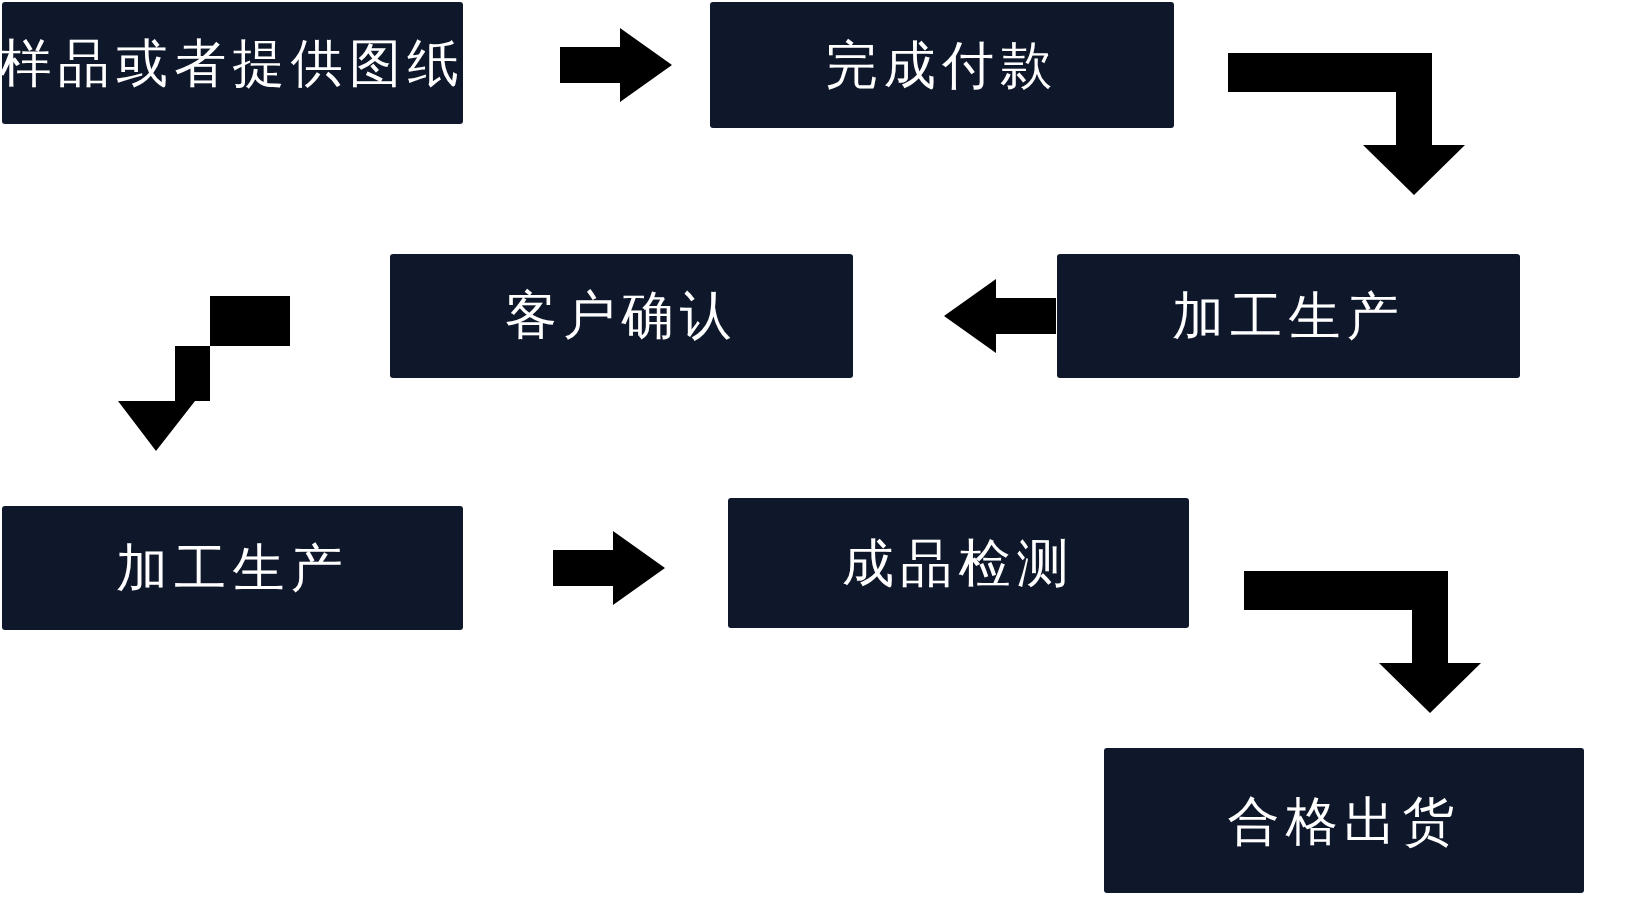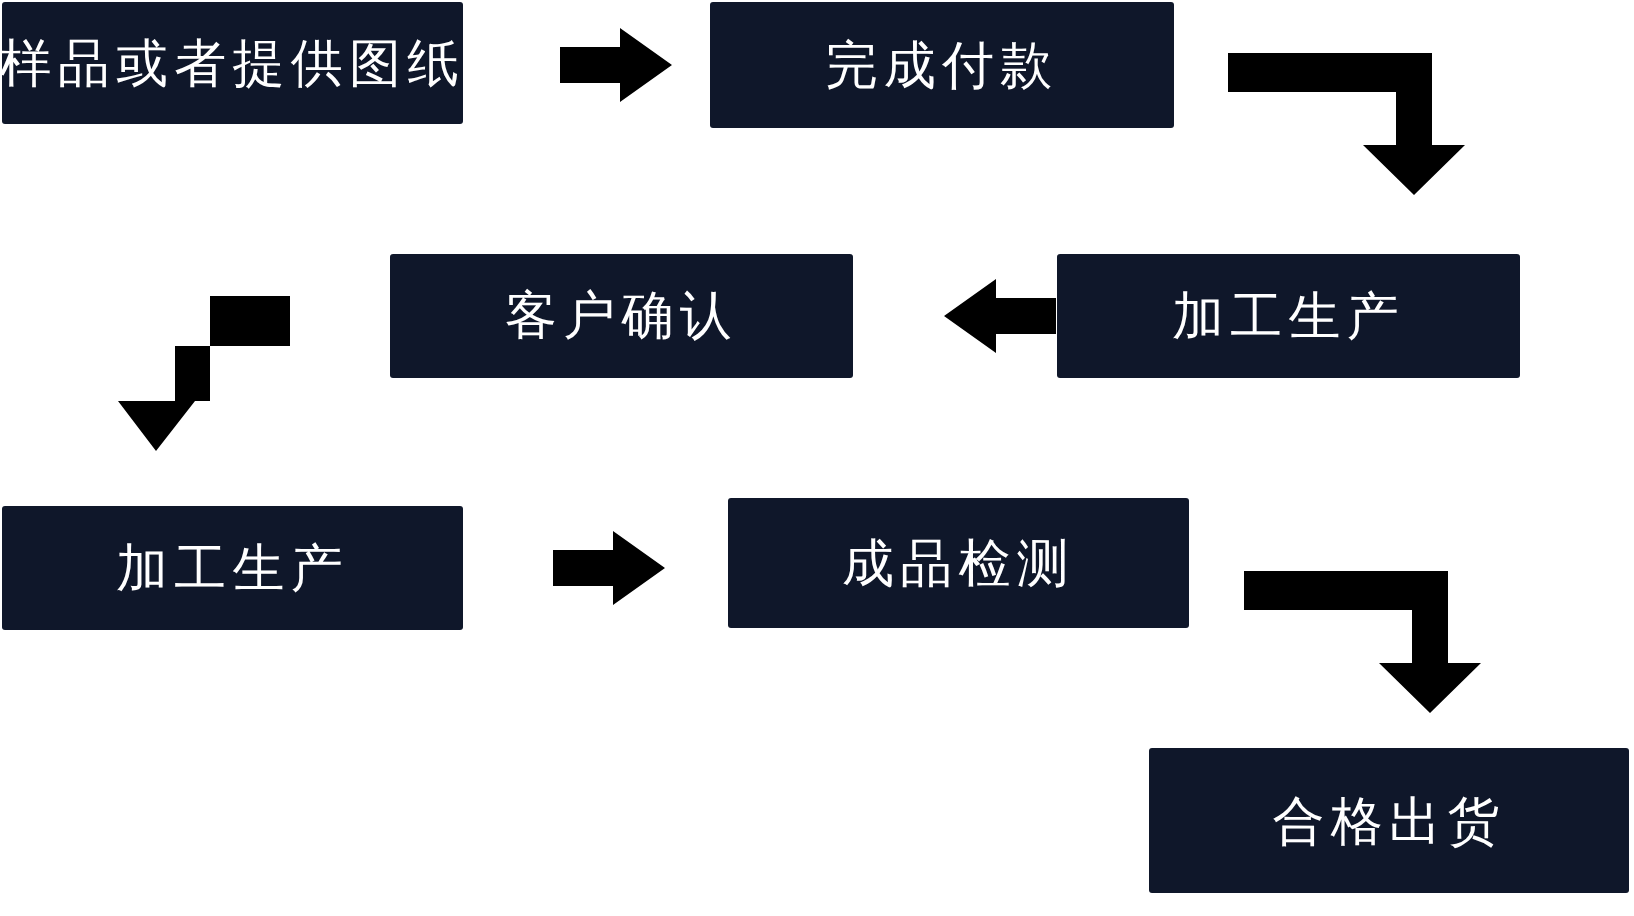--- a/index.html
+++ b/index.html
@@ -103,17 +103,17 @@
   <div class="node" style="left:689px; top:498px; width:461px; height:130px;margin-left:39px;">
     <span class="node-label" style="font-size:52px;">成品检测</span>
   </div>
 
   <div class="connector" style="left:1244px; top:558px; width:250px; height:160px;">
     <svg width="250" height="160" viewBox="0 0 250 160">
       <path d="M 0,13 L 0,52 L 168,52 L 168,105 L 135,105 L 186,155 L 237,105 L 204,105 L 204,13 Z"></path>
     </svg>
   </div>
 
-  <div class="node" style="left:1104px; top:748px; width:480px; height:145px;margin-left:45px;">
+  <div class="node" style="left:1104px; top:748px; width:480px; height:145px;">
     <span class="node-label" style="font-size:52px;">合格出货</span>
   </div>
 
 </div>
 
 </body></html>

